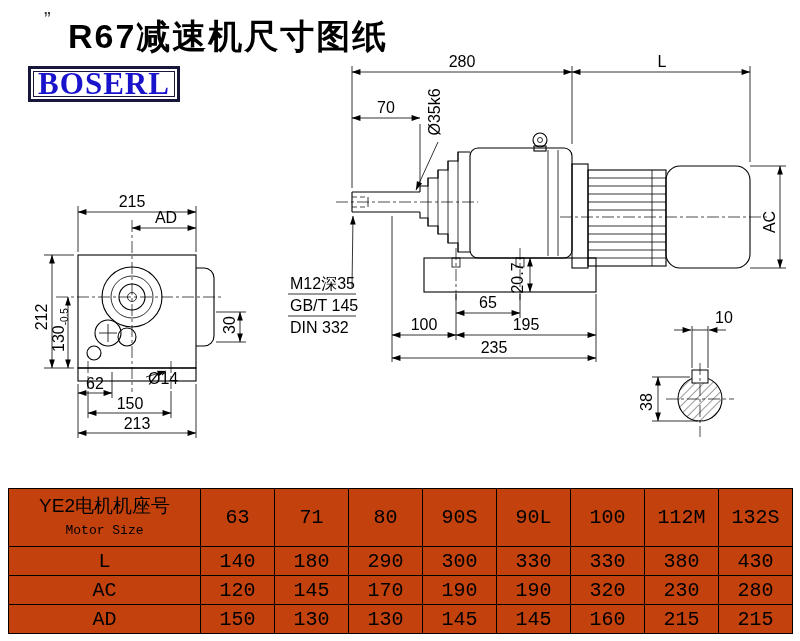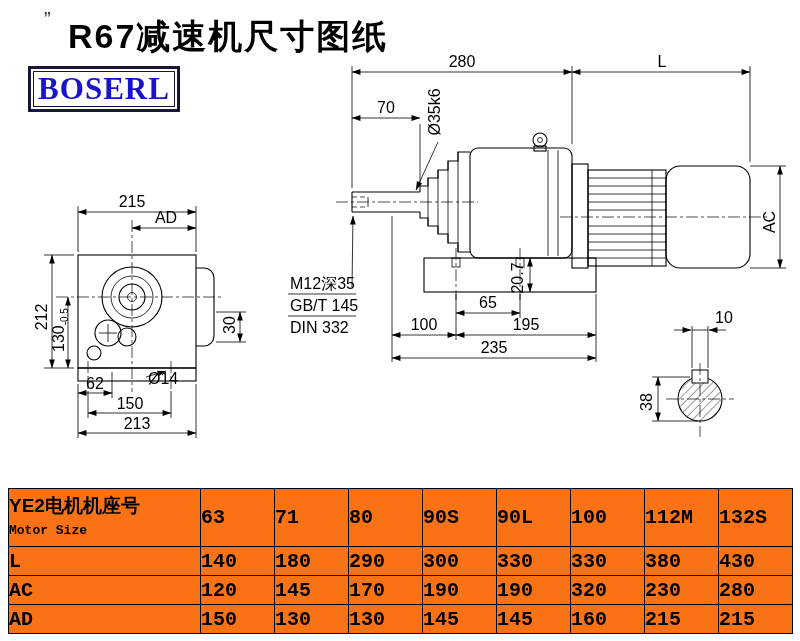--- a/index.html
+++ b/index.html
@@ -1,30 +1,30 @@
 <!DOCTYPE html>
 <html><head>
 <meta charset="utf-8">
 <style>
   * { margin:0; padding:0; box-sizing:border-box; }
   html,body { width:800px; height:641px; background:#ffffff; font-family:"Liberation Sans",sans-serif; }
   .page { position:relative; width:800px; height:641px; background:#fff; overflow:hidden; }
   .corner-mark { position:absolute; left:44px; top:8px; font-size:20px; color:#333; }
   .page-title { position:absolute; left:68px; top:14px; font-size:34px; font-weight:bold; color:#000; letter-spacing:2px; }
-  .logo-box { position:absolute; left:28px; top:66px; width:152px; height:46px; background:#fff;
+  .logo-box { position:absolute; left:28px; top:66px; width:152px; height:36px; background:#fff;
               border:3px solid #17173a; box-shadow: inset 0 0 0 2px #ffffff, inset 0 0 0 3px #17173a;
               display:flex; align-items:center; justify-content:center; }
   .logo-box span { font-family:"Liberation Serif",serif; font-size:31px; font-weight:bold; color:#1a13cc; letter-spacing:1px; }
   svg.drawing { position:absolute; left:0; top:0; }
   svg text { font-family:"Liberation Sans",sans-serif; font-size:16px; fill:#000; }
   .ln   { stroke:#000; stroke-width:1.1; fill:none; }
   .thin { stroke:#000; stroke-width:0.8; fill:none; }
   .cl   { stroke:#000; stroke-width:0.7; fill:none; stroke-dasharray:12 3 3 3; }
   .dsh  { stroke:#000; stroke-width:0.7; fill:none; stroke-dasharray:5 3; }
-  table.dims { position:absolute; left:8px; top:488px; width:784px; border-collapse:collapse; table-layout:fixed; text-align:left; background:#f97316;font-weight:bold; }
+  table.dims { position:absolute; left:8px; top:488px; width:784px; border-collapse:collapse; table-layout:fixed; text-align:center; background:#c2410c; }
   table.dims td { border:1px solid #000; font-family:"Liberation Mono",monospace; font-size:20px; color:#000; height:29px; padding:0; vertical-align:middle; }
   table.dims tr.hdr td { height:58px; }
   .hdr-cn { font-family:"Liberation Sans",sans-serif; font-size:19px; line-height:26px; }
   .hdr-en { font-family:"Liberation Mono",monospace; font-size:13px; line-height:24px; }
 </style>
 </head>
 <body>
 
 <div class="page">
 

